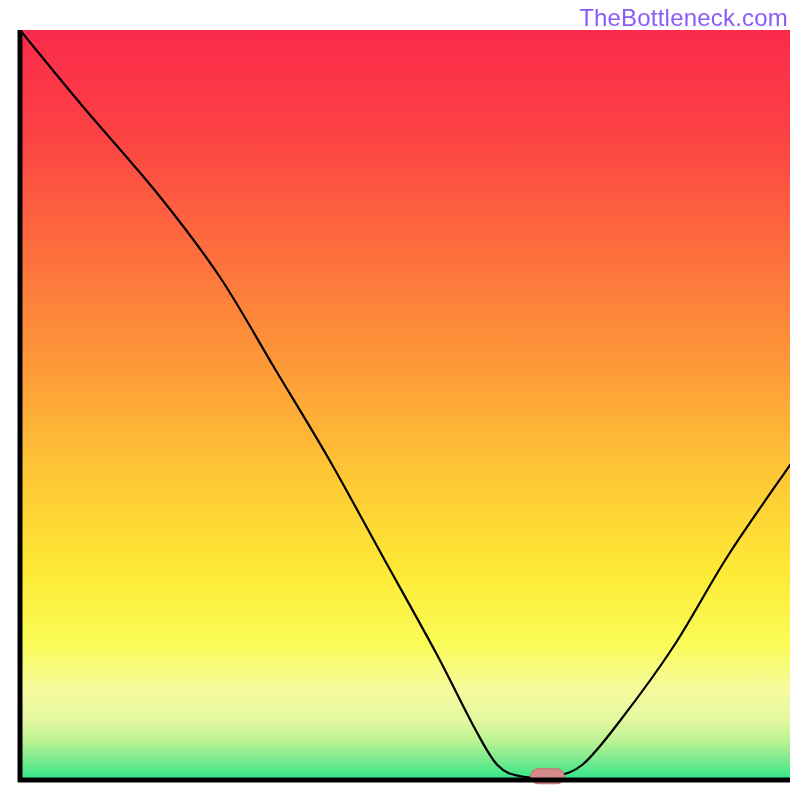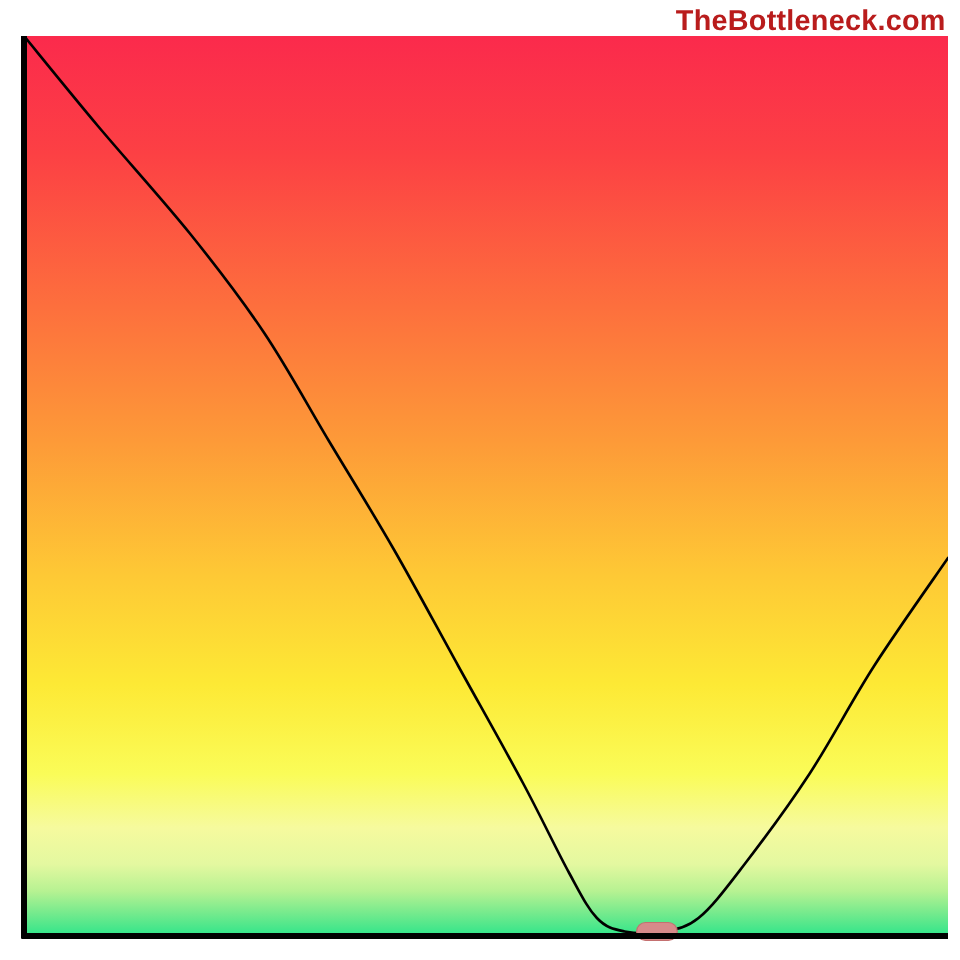--- a/index.html
+++ b/index.html
@@ -13,22 +13,22 @@
   .container {
     position: relative;
     width: 800px;
     height: 800px;
   }
   .watermark {
     position: absolute;
     top: 4px;
     right: 12px;
     font-size: 24px;
-    font-weight: 700;
-    color: #b91c1c;
+    font-weight: 400;
+    color: #8b5cf6;
     letter-spacing: 0.2px;
   }
   .chart-frame {
     position: absolute;
     left: 10px;
     top: 30px;
     width: 780px;
     height: 760px;
     box-sizing: border-box;
   }

